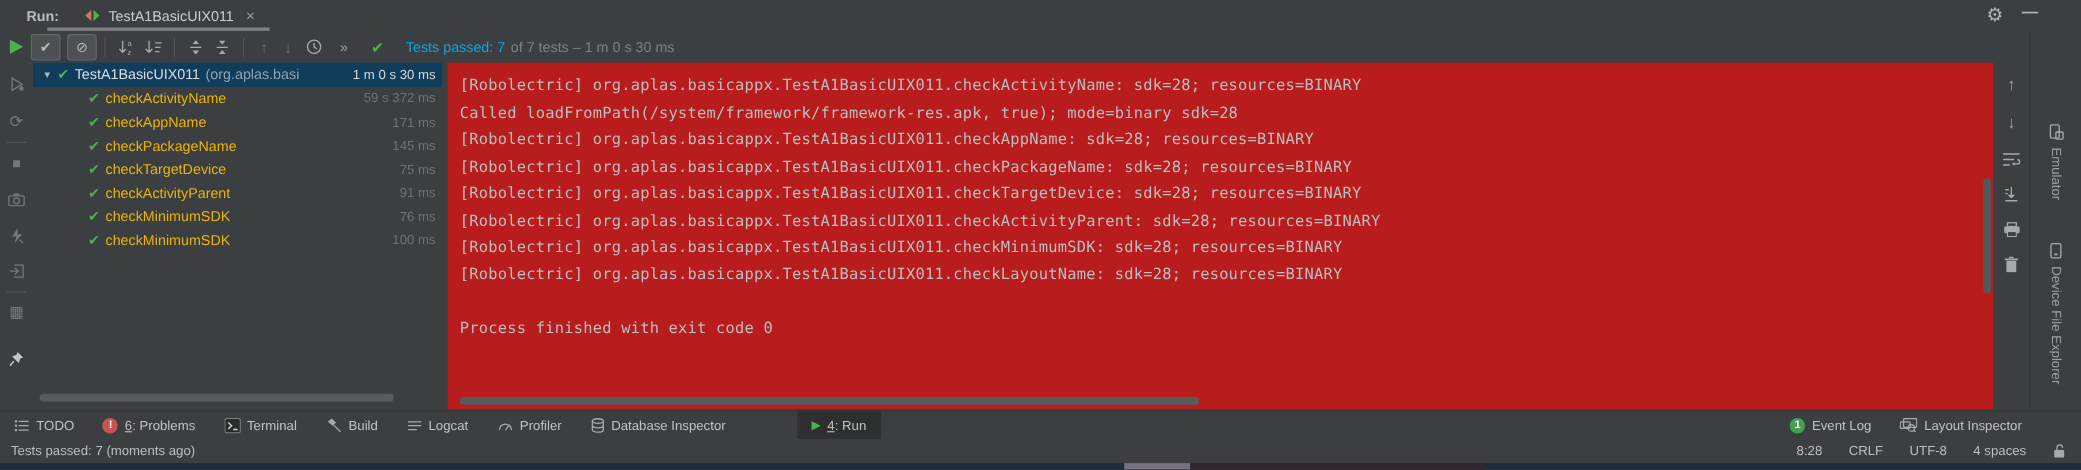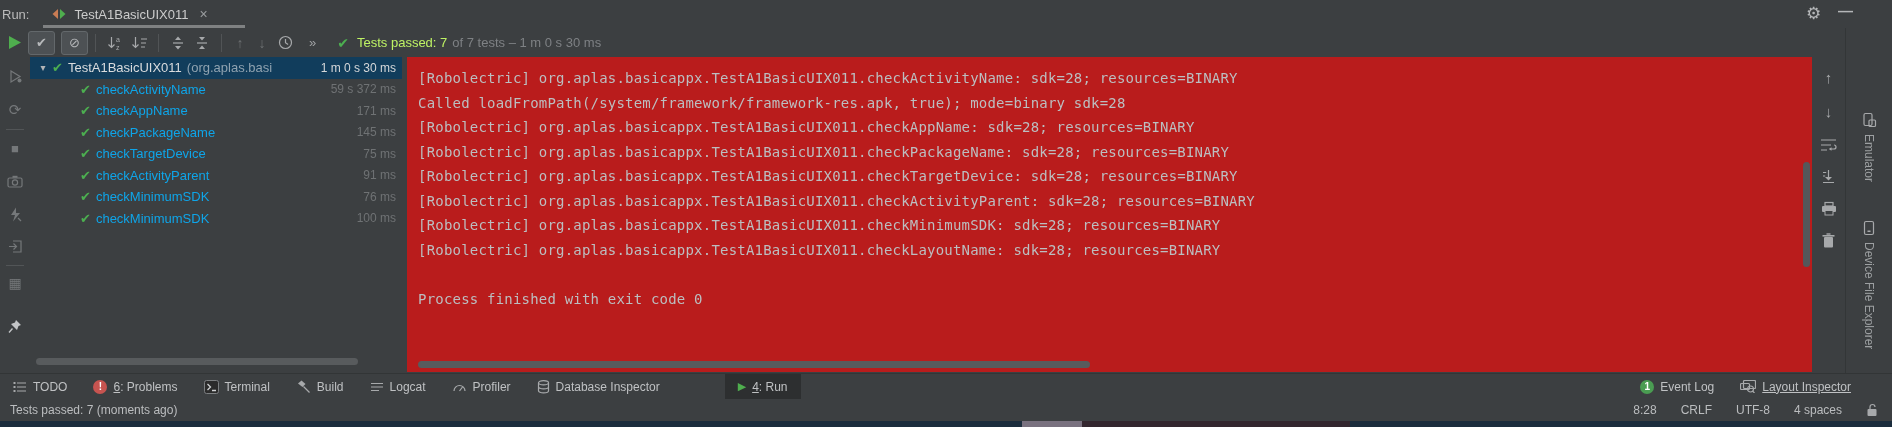--- a/index.html
+++ b/index.html
@@ -8,53 +8,53 @@
   .abs{position:absolute;}
   .icn{display:inline-flex;align-items:center;justify-content:center;}
   .icn svg{display:block;}
   svg .st{stroke:#a7a9ab;stroke-width:1.2;fill:none;}
   svg .stf{fill:#a7a9ab;}
   svg .dim{stroke:#75787a;fill:none;stroke-width:1.2;}
   svg .dimf{fill:#75787a;}
 
   
   .hdr{left:0;top:0;width:100%;height:28px;display:flex;align-items:center;}
-  .run-label{margin-left:2px;color:#bbbbbb;font-size:13px;}
+  .run-label{margin-left:24px;color:#bbbbbb;font-size:13px;font-weight:bold;}
   .tab{margin-left:14px;display:flex;align-items:center;gap:7px;height:100%;padding:0 8px;font-size:13px;color:#cccccc;}
   .tab-underline{left:43px;top:25px;width:202px;height:3px;background:#7f8182;}
   .tab-close{color:#9a9d9f;font-size:14px;margin-left:4px;}
   .gear{left:1806px;top:3px;font-size:17px;color:#b4b6b8;}
   .winmin{left:1838px;top:2px;font-size:15px;color:#b4b6b8;font-weight:bold;}
 
   
   .toolbar{left:0;top:28px;width:100%;height:29px;display:flex;align-items:center;}
   .tb-play{margin-left:7px;}
   .toggle-btn{width:25px;height:22px;margin-left:6px;background:#4d5154;border:1px solid #63686b;border-radius:3px;
               display:flex;align-items:center;justify-content:center;color:#b7b9bb;font-size:13px;}
   .toggle-btn:first-of-type{margin-left:12px;}
   .sep{width:1px;height:18px;background:#515456;margin:0 7px;}
   .tbi{width:24px;height:22px;display:flex;align-items:center;justify-content:center;}
   .dim-arrow{color:#6e7173;font-size:14px;width:22px;text-align:center;}
   .overflow{color:#a0a2a4;font-size:13px;letter-spacing:1px;margin-left:12px;}
   .ts-check{color:#4caf50;font-size:14px;margin-left:20px;margin-right:8px;}
-  .ts-strong{color:#bef264;font-size:13px;}
+  .ts-strong{color:#0ea5e9;font-size:13px;margin-left:12px;}
   .ts-dim{color:#7e8184;font-size:13px;margin-left:5px;}
 
   
   .leftstrip{left:0;top:57px;width:30px;height:315px;}
   .ls-i{position:absolute;left:0;width:30px;display:flex;justify-content:center;color:#75787a;}
   .ls-div{position:absolute;left:6px;width:18px;height:1px;background:#525557;}
 
   
   .tree{left:30px;top:57px;width:372px;height:315px;font-size:13px;}
   .trow{height:21.5px;display:flex;align-items:center;padding-right:6px;box-sizing:border-box;}
   .trow.sel{background:#113d5c;}
   .chev{color:#b3b5b7;font-size:10px;width:14px;text-align:center;margin-left:6px;}
   .tchk{color:#4caf50;font-size:13px;margin:0 5px 0 2px;}
-  .trow .nm{color:#0ea5e9;white-space:nowrap;}
+  .trow .nm{color:#eab308;white-space:nowrap;}
   .trow.sel .nm{color:#dadcde;}
   .pkg{color:#8fa2b0;margin-left:5px;white-space:nowrap;}
   .tspacer{flex:1;}
   .ttime{color:#6f7274;font-size:12px;white-space:nowrap;}
   .trow.sel .ttime{color:#d5d7d9;}
   .child{padding-left:48px;}
   .tree-hthumb{left:6px;top:301px;width:322px;height:7px;background:#585b5d;border-radius:4px;}
 
   
   .console{left:407px;top:57px;width:1405px;height:315px;background:#b91c1c;overflow:hidden;}
@@ -77,21 +77,21 @@
   .twbar{left:0;top:373px;width:100%;height:26px;border-top:1px solid #323536;box-sizing:border-box;
          display:flex;align-items:center;font-size:12px;color:#bfc1c3;}
   .tw-item{display:flex;align-items:center;gap:6px;padding:0 13px;height:100%;}
   .tw-item:first-child{}
   .badge-red{width:14px;height:14px;border-radius:50%;background:#c75450;color:#fff;font-size:10px;font-weight:bold;
              display:flex;align-items:center;justify-content:center;}
   .badge-green{width:14px;height:14px;border-radius:50%;background:#4a9c52;color:#fff;font-size:10px;font-weight:bold;
                display:flex;align-items:center;justify-content:center;}
   .tw-run{background:#2d2f30;margin-left:52px;}
   .tw-right{margin-left:auto;display:flex;align-items:center;}
-  .tw-right .tw-item:last-child{padding-right:41px;text-decoration:underline;}
+  .tw-right .tw-item:last-child{padding-right:54px;}
   .u{text-decoration:underline;}
   .run-play{color:#4fae4e;font-size:11px;}
 
   
   .statusbar{left:0;top:399px;width:100%;height:22px;display:flex;align-items:center;font-size:12px;color:#bbbdbf;}
   .sb-left{margin-left:10px;}
   .sb-right{margin-left:auto;display:flex;align-items:center;gap:24px;margin-right:14px;color:#bbbdbf;}
 
   
   .bstrip{left:0;top:421px;width:100%;height:6px;background:#1b2d3d;}

